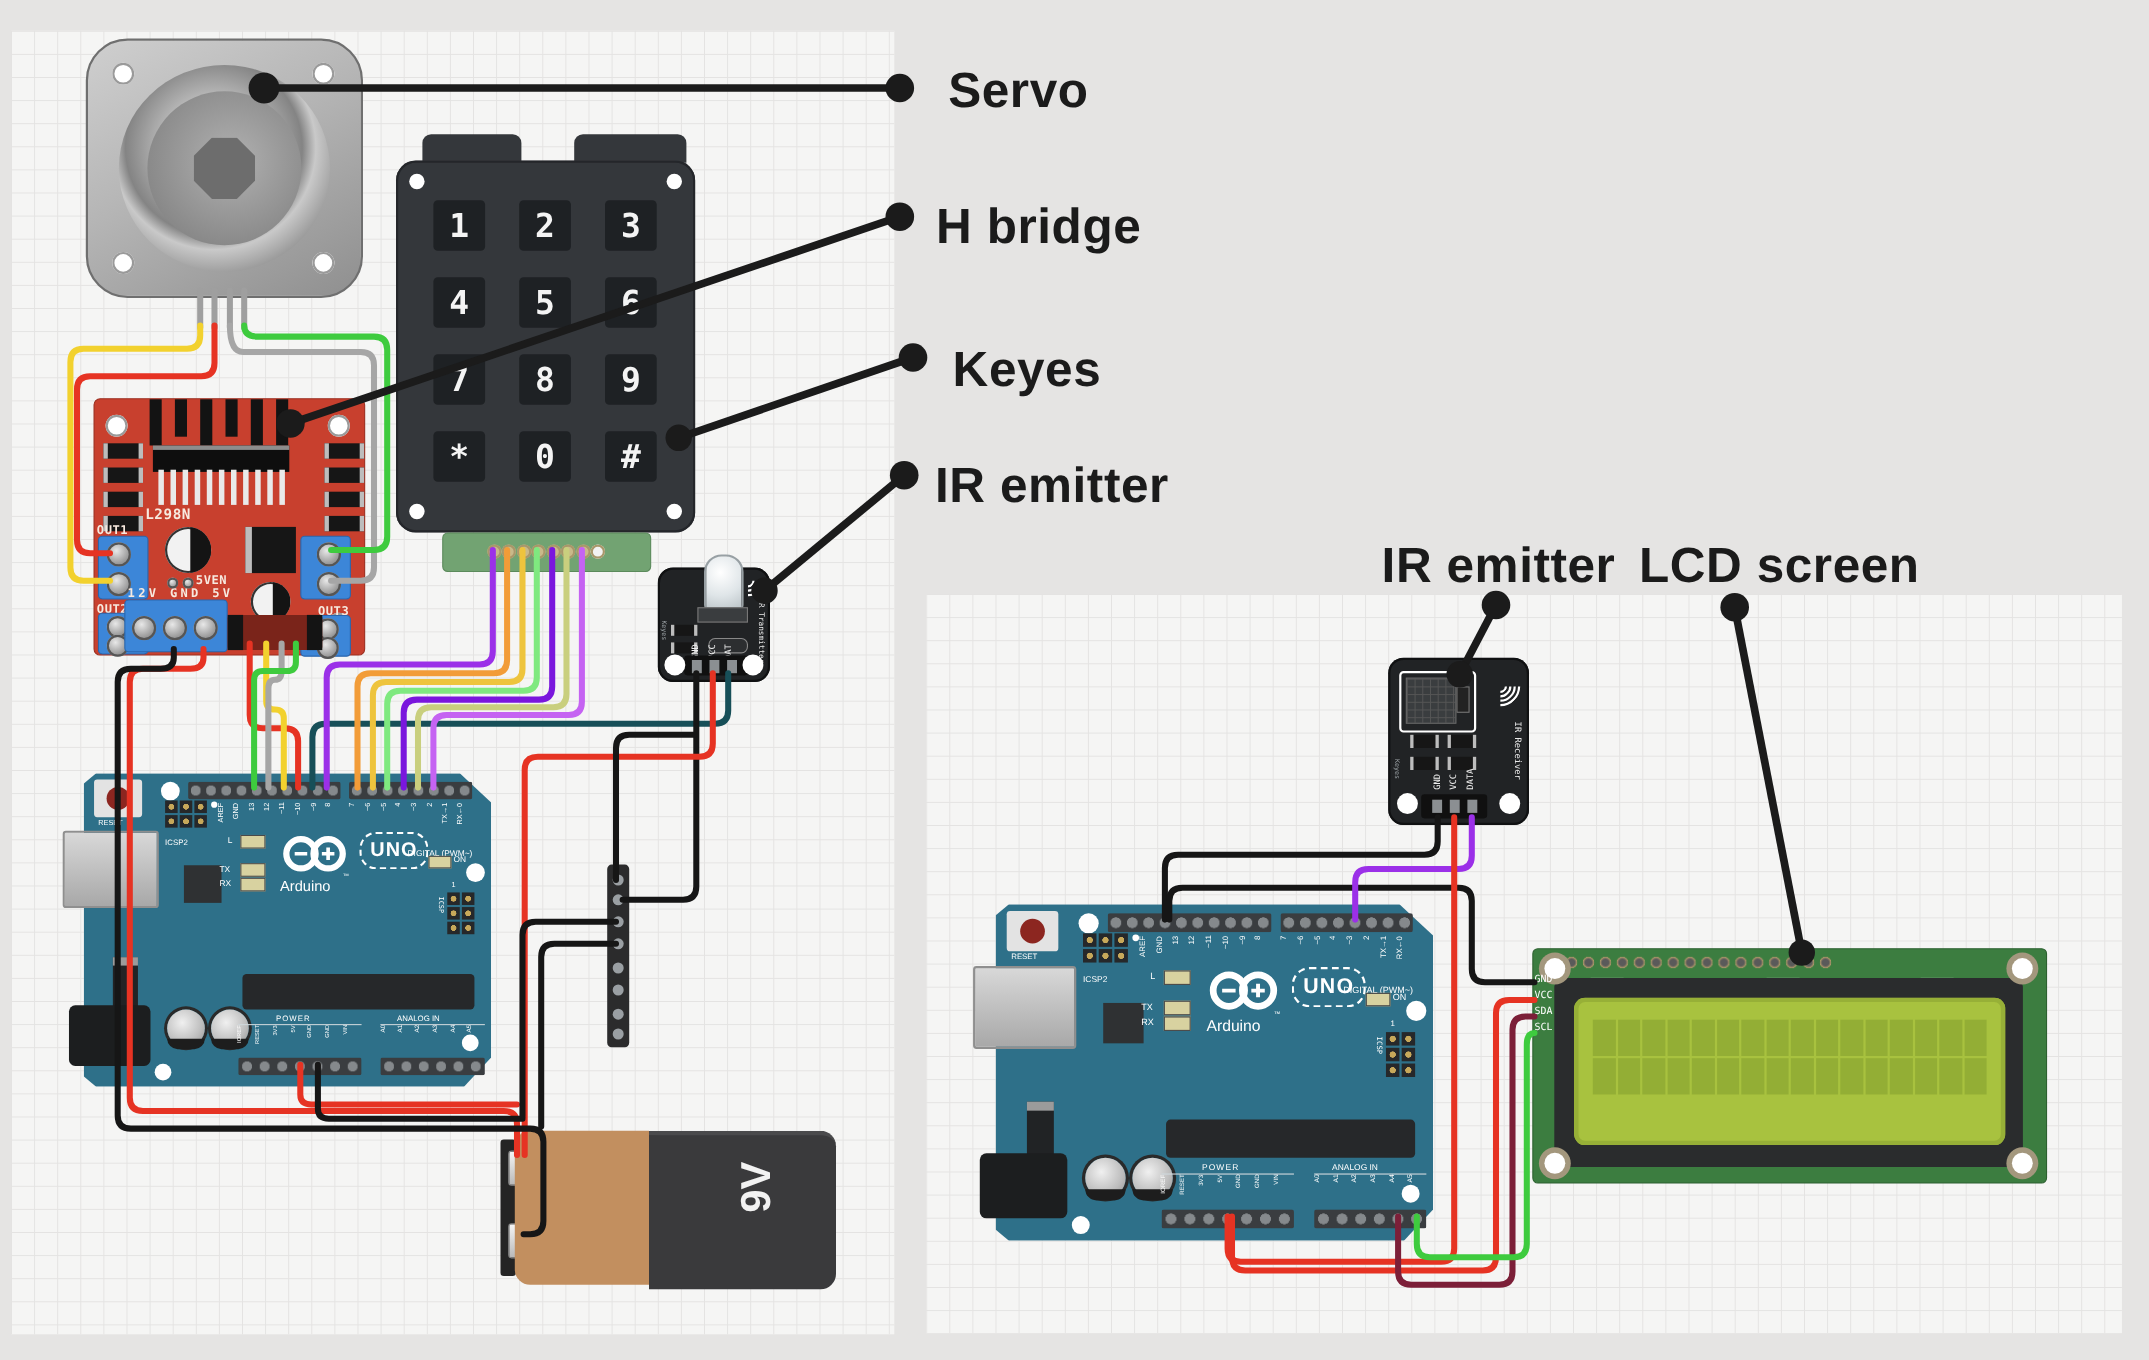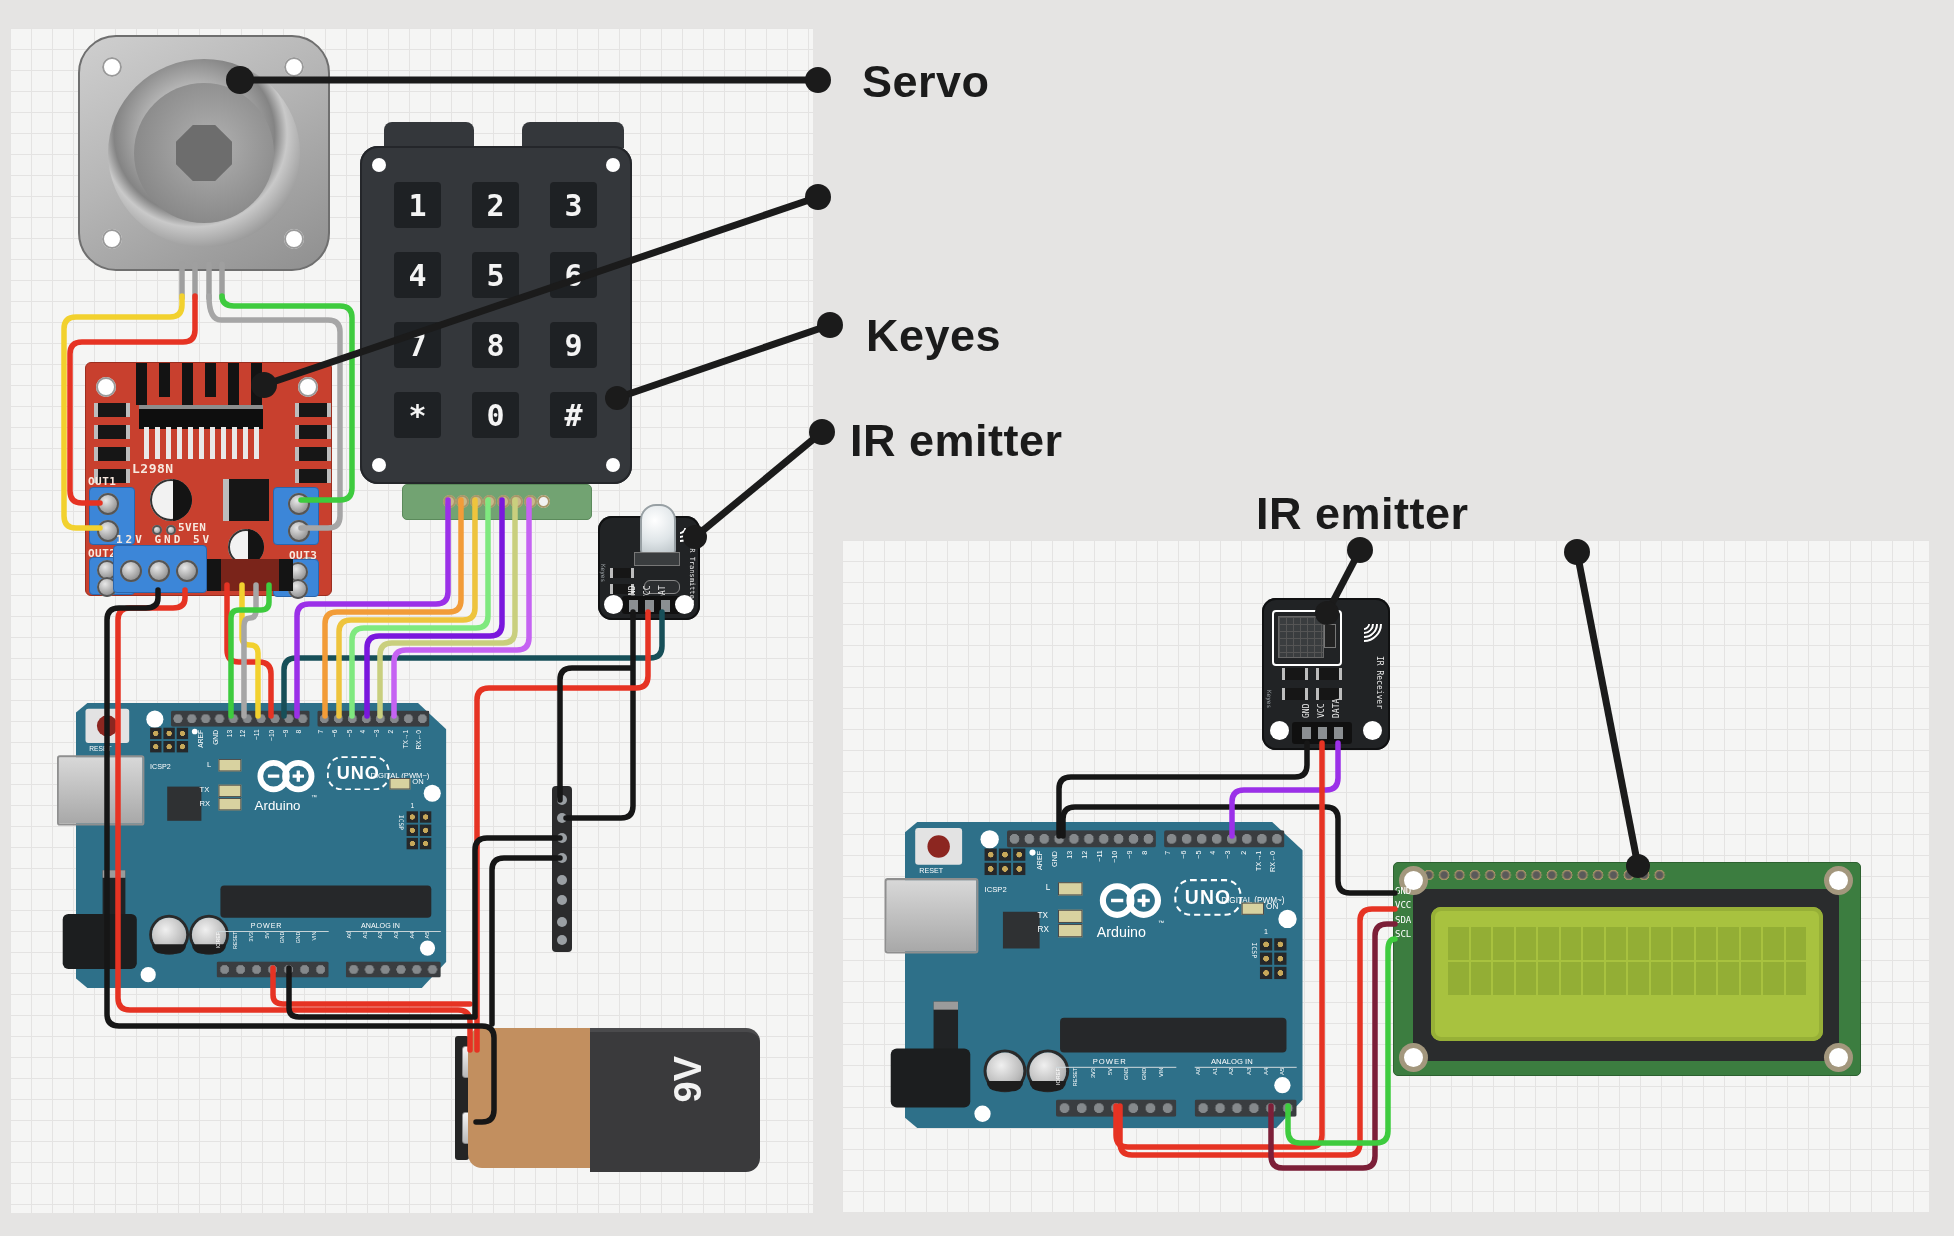--- a/index.html
+++ b/index.html
@@ -647,16 +647,18 @@
       <circle cx="695" cy="537" r="12"></circle>
       <circle cx="822" cy="432" r="13"></circle>
       <circle cx="1327" cy="613" r="12"></circle>
       <circle cx="1360" cy="550" r="13"></circle>
       <circle cx="1638" cy="866" r="12"></circle>
       <circle cx="1577" cy="552" r="13"></circle>
     </g>
   </svg>
 
   <span class="callout-label" style="left:862px;top:56px;">Servo</span>
+  <span class="callout-label" style="left:851px;top:180px;">H bridge</span>
   <span class="callout-label" style="left:866px;top:310px;">Keyes</span>
   <span class="callout-label" style="left:850px;top:415px;">IR emitter</span>
   <span class="callout-label" style="left:1256px;top:488px;">IR emitter</span>
+  <span class="callout-label" style="left:1490px;top:488px;">LCD screen</span>
 </div>
 
 </body></html>

